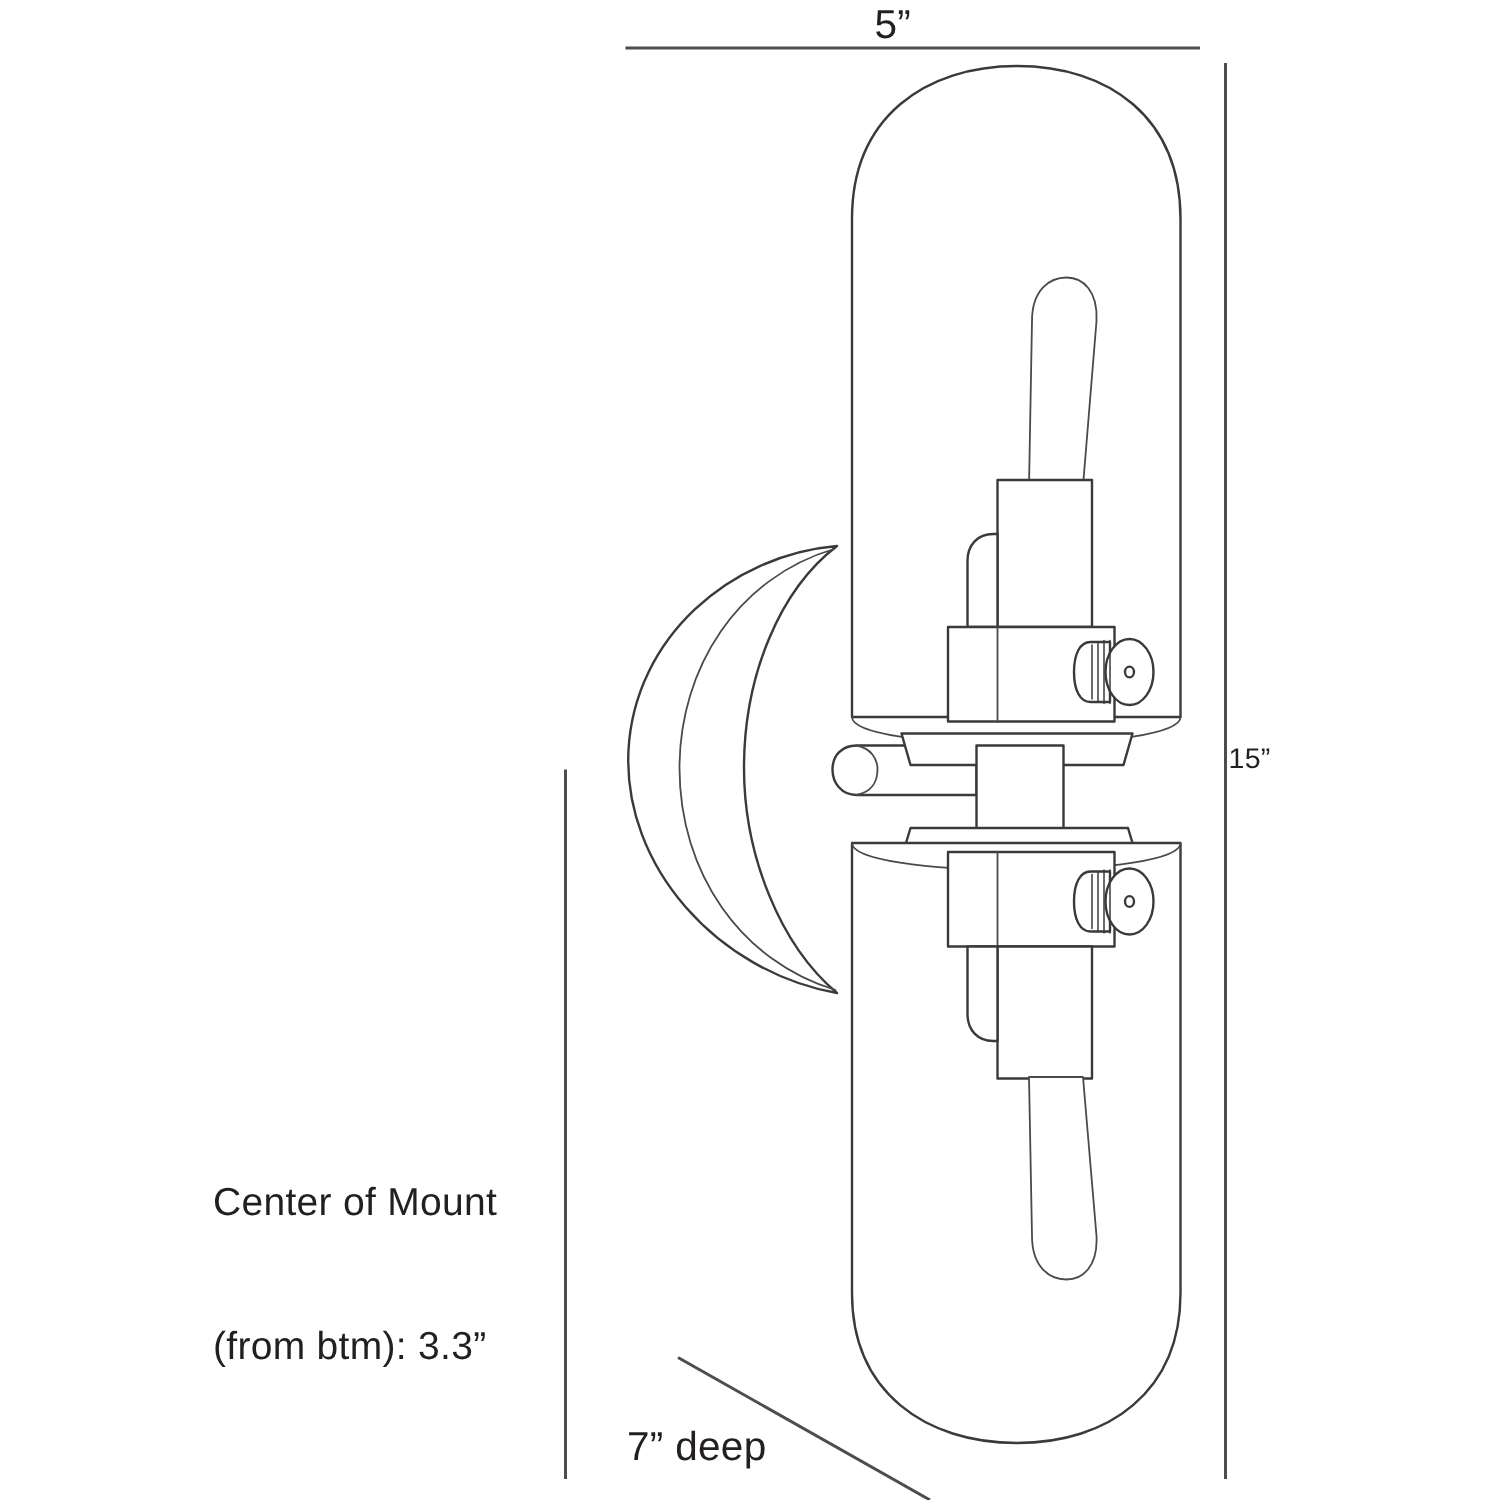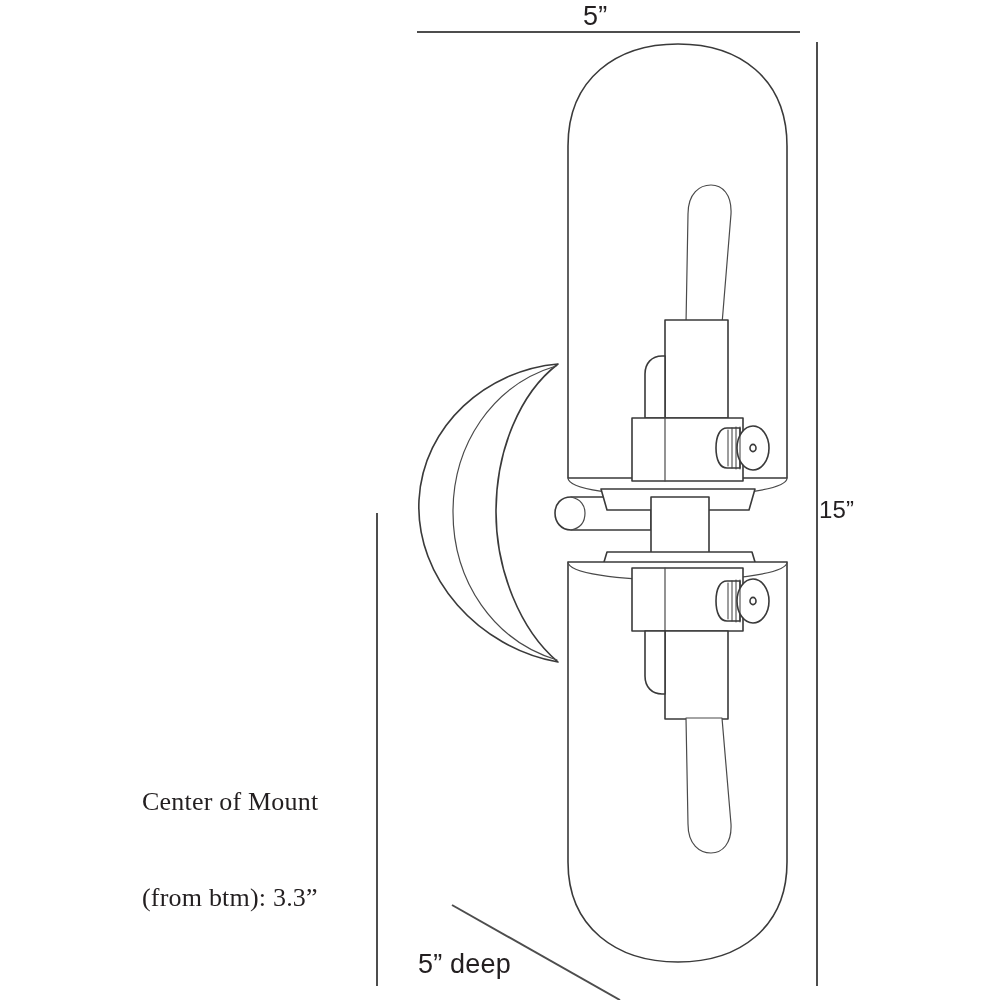--- a/index.html
+++ b/index.html
@@ -38,33 +38,33 @@
     letter-spacing: 0.2px;
   }
   #label-width {
     left: 583px;
     top: 0px;
     font-size: 27px;
   }
   #label-height {
     left: 819px;
     top: 495px;
-    font-size: 24px;
+    font-size: 19px;
   }
   #label-depth {
     left: 418px;
     top: 948px;
     font-size: 27px;
   }
   #label-mount {
     left: 142px;
     top: 723px;
     font-size: 26px;
   }
-  #label-mount .mount-line { display: block; font-family: Liberation Serif, serif; }
+  #label-mount .mount-line { display: block; }
 </style>
 </head>
 <body>
 
 <div id="canvas">
 
   <svg id="drawing" viewBox="0 0 1000 1000" xmlns="http://www.w3.org/2000/svg">
     <defs>
       <style>
         .ln   { fill:none; stroke:#3a3a3a; stroke-width:1.6; stroke-linecap:round; stroke-linejoin:round; }
@@ -221,20 +221,20 @@
         L 722 718
         Z"></path>
     </g>
 
   </svg>
 
   <div class="dim-label" id="label-width">5”</div>
 
   <div class="dim-label" id="label-height">15”</div>
 
-  <div class="dim-label" id="label-depth">5” deep</div>
+  <div class="dim-label" id="label-depth">7” deep</div>
 
   <div class="dim-label" id="label-mount">
     <span class="mount-line">Center of Mount</span>
     <span class="mount-line">(from btm): 3.3”</span>
   </div>
 
 </div>
 
 </body></html>

